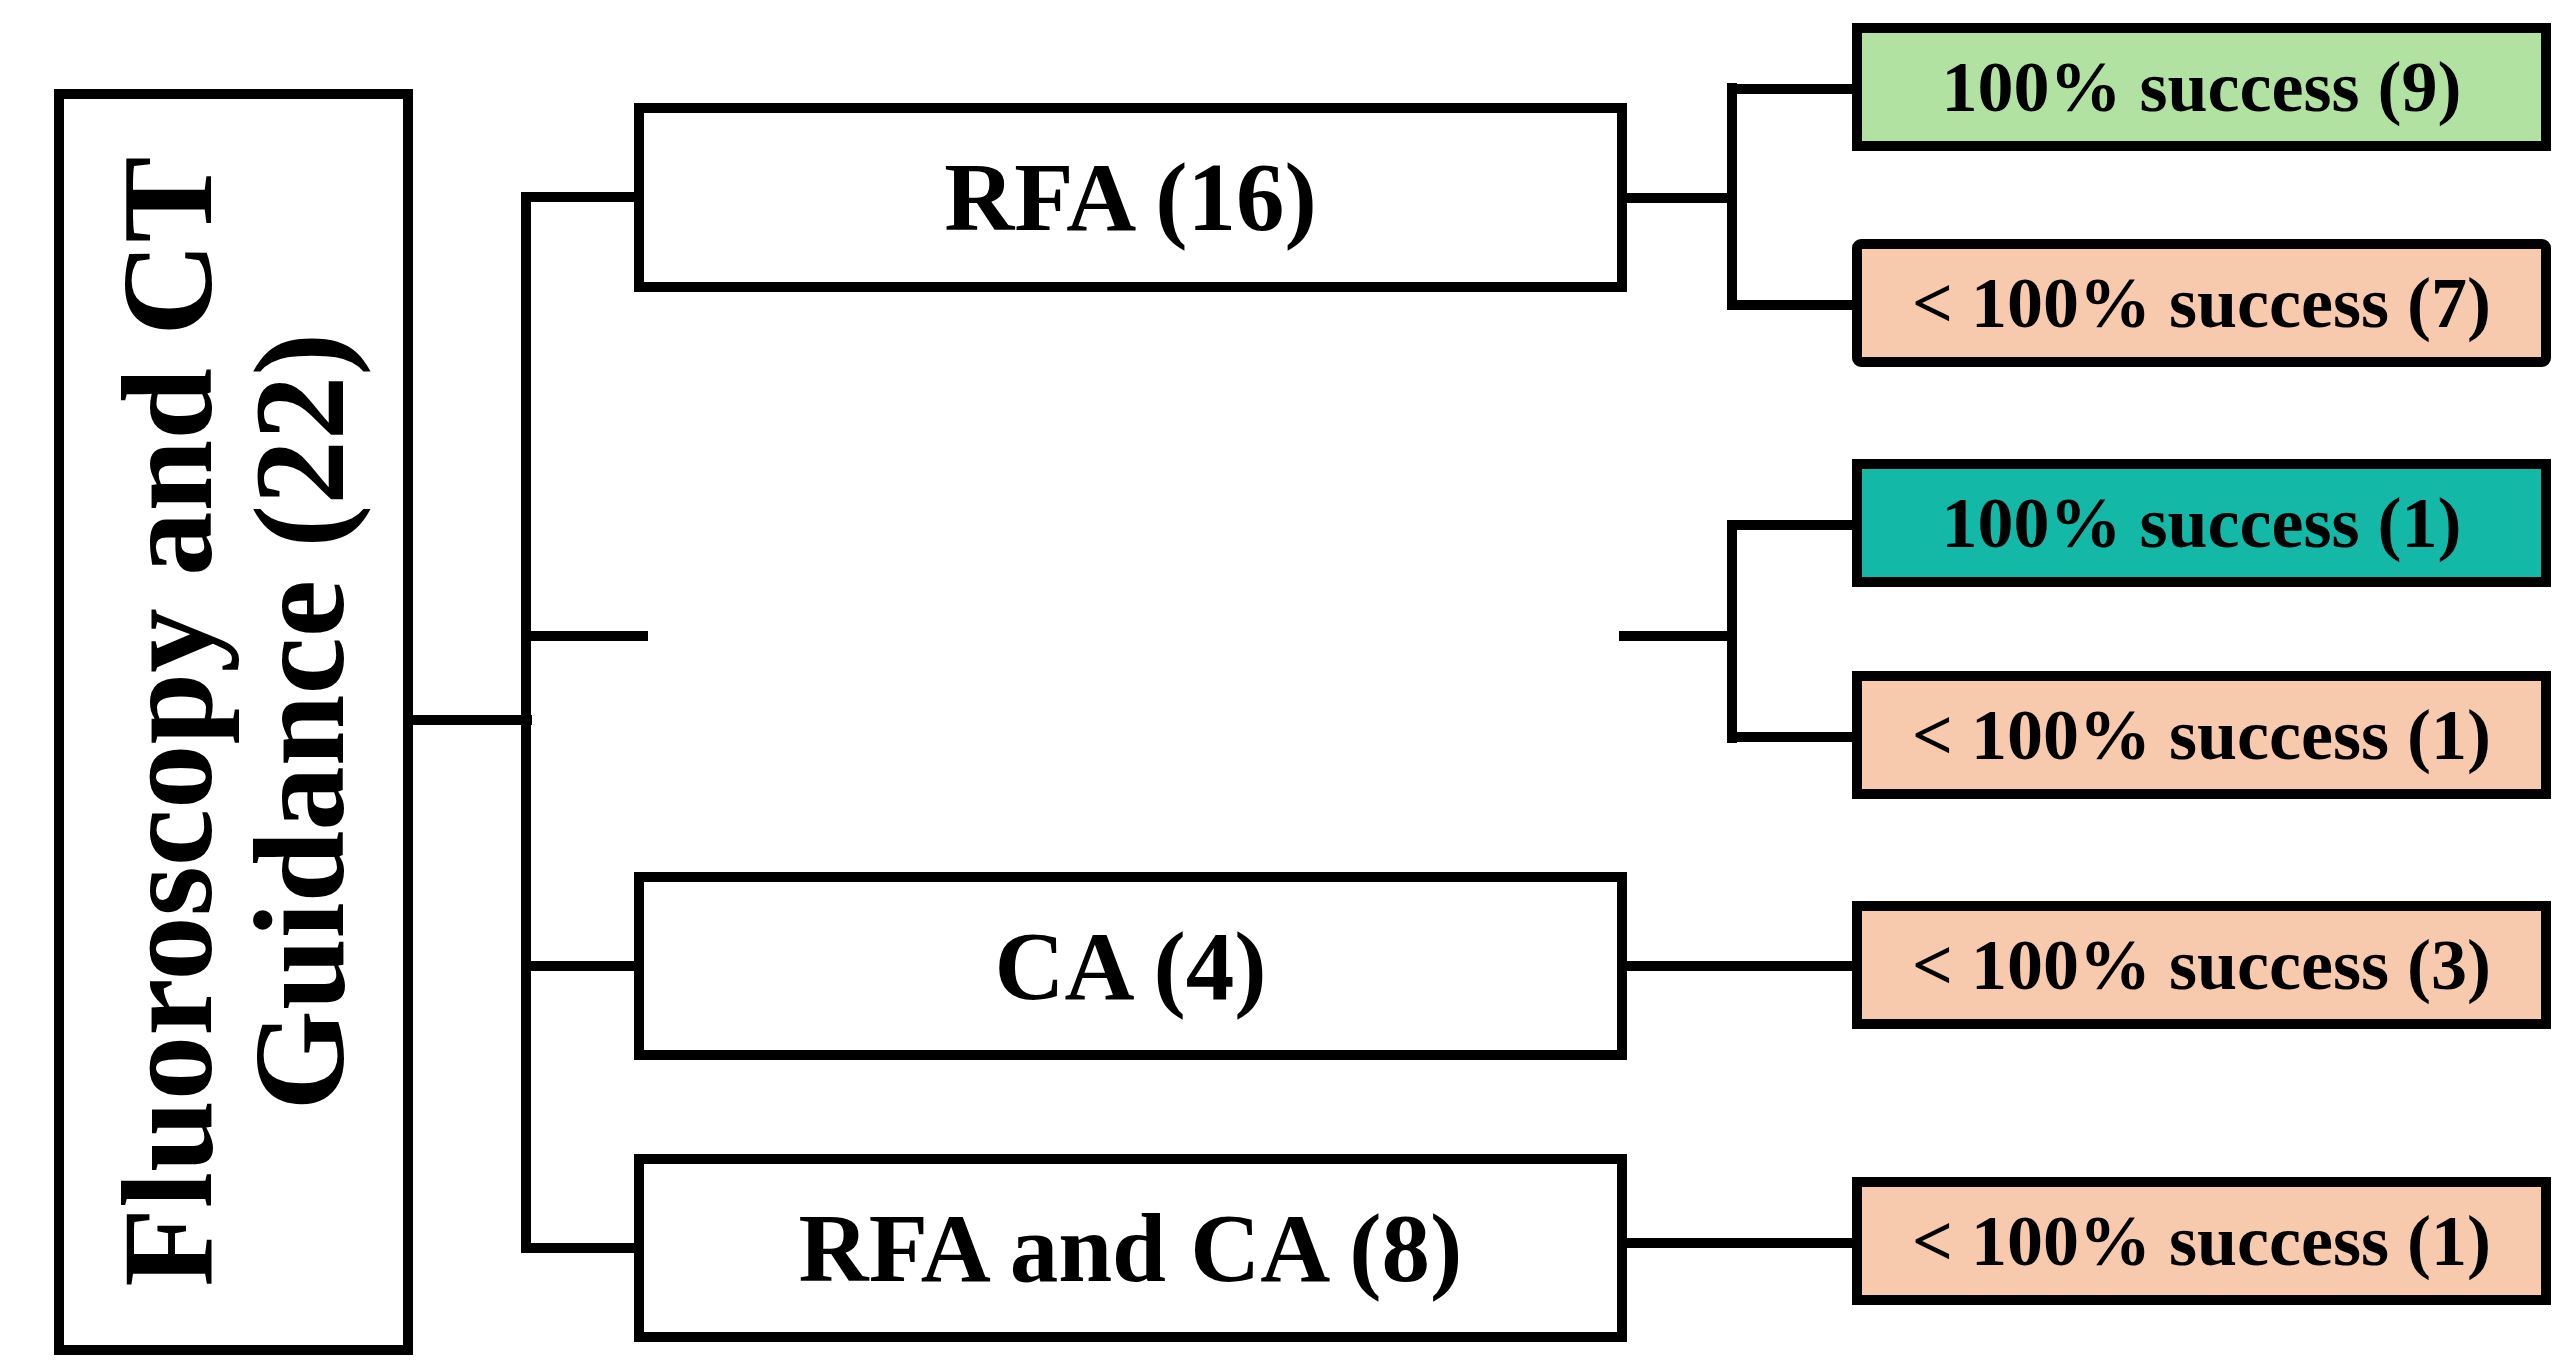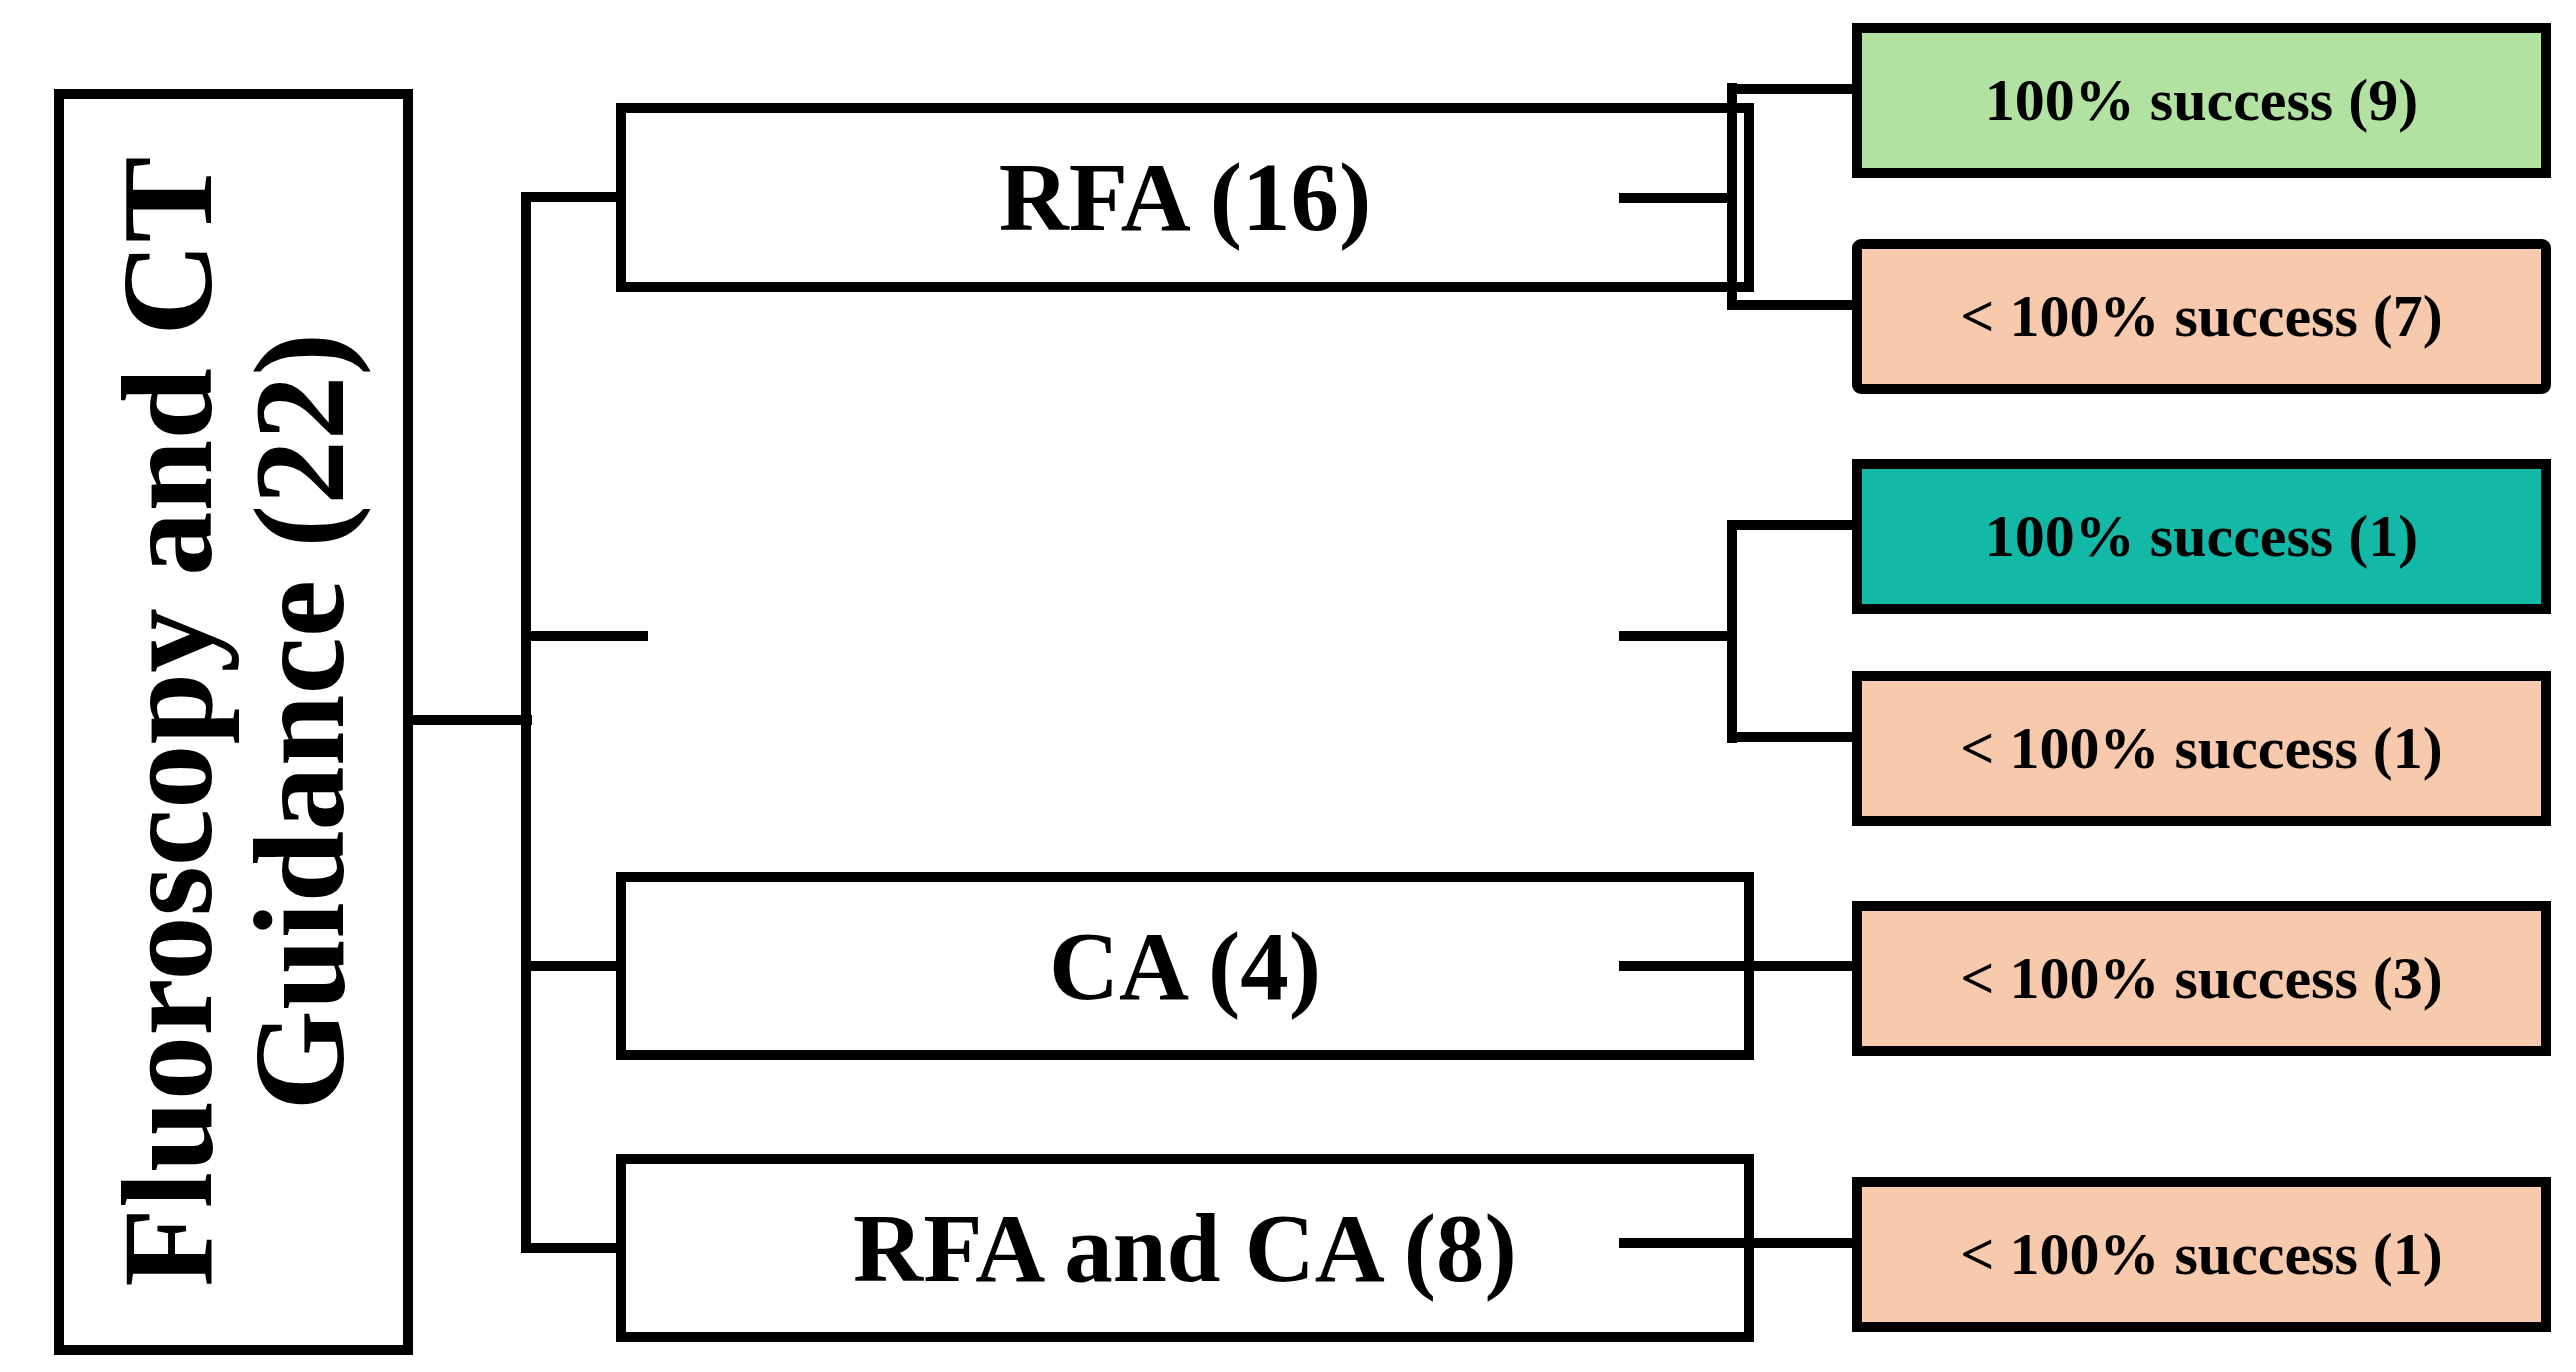--- a/index.html
+++ b/index.html
@@ -30,28 +30,28 @@
   .root-box { left: 54px; top: 89px; width: 359px; height: 1266px; }
   .rotated {
     transform: rotate(-90deg);
     text-align: center;
     white-space: nowrap;
     font-size: 129px;
     line-height: 1.02;
   }
 
   
-  .mid { left: 616px; width: 1138px; font-size: 97px; }
+  .mid { left: 634px; width: 993px; font-size: 97px; }
   .mid-rfa   { top: 103px;  height: 189px; }
   .mid-mwa   { top: 542px;  height: 188px; }
   .mid-ca    { top: 872px; height: 188px; }
   .mid-rfaca { top: 1154px; height: 188px; }
 
   
-  .outcome { left: 1852px; width: 699px; height: 155px; font-size: 60px; }
+  .outcome { left: 1852px; width: 699px; height: 128px; font-size: 72px; }
   .out-1 { top: 23px; }
   .out-2 { top: 239px; }
   .out-3 { top: 459px; }
   .out-4 { top: 671px; }
   .out-5 { top: 901px; }
   .out-6 { top: 1177px; }
 
   
   .c-main-stem   { left: 407px;  top: 715px;  width: 125px; height: 10.2px; }
   .c-trunk       { left: 521px;  top: 192px;  width: 10.2px;  height: 1060px; }

